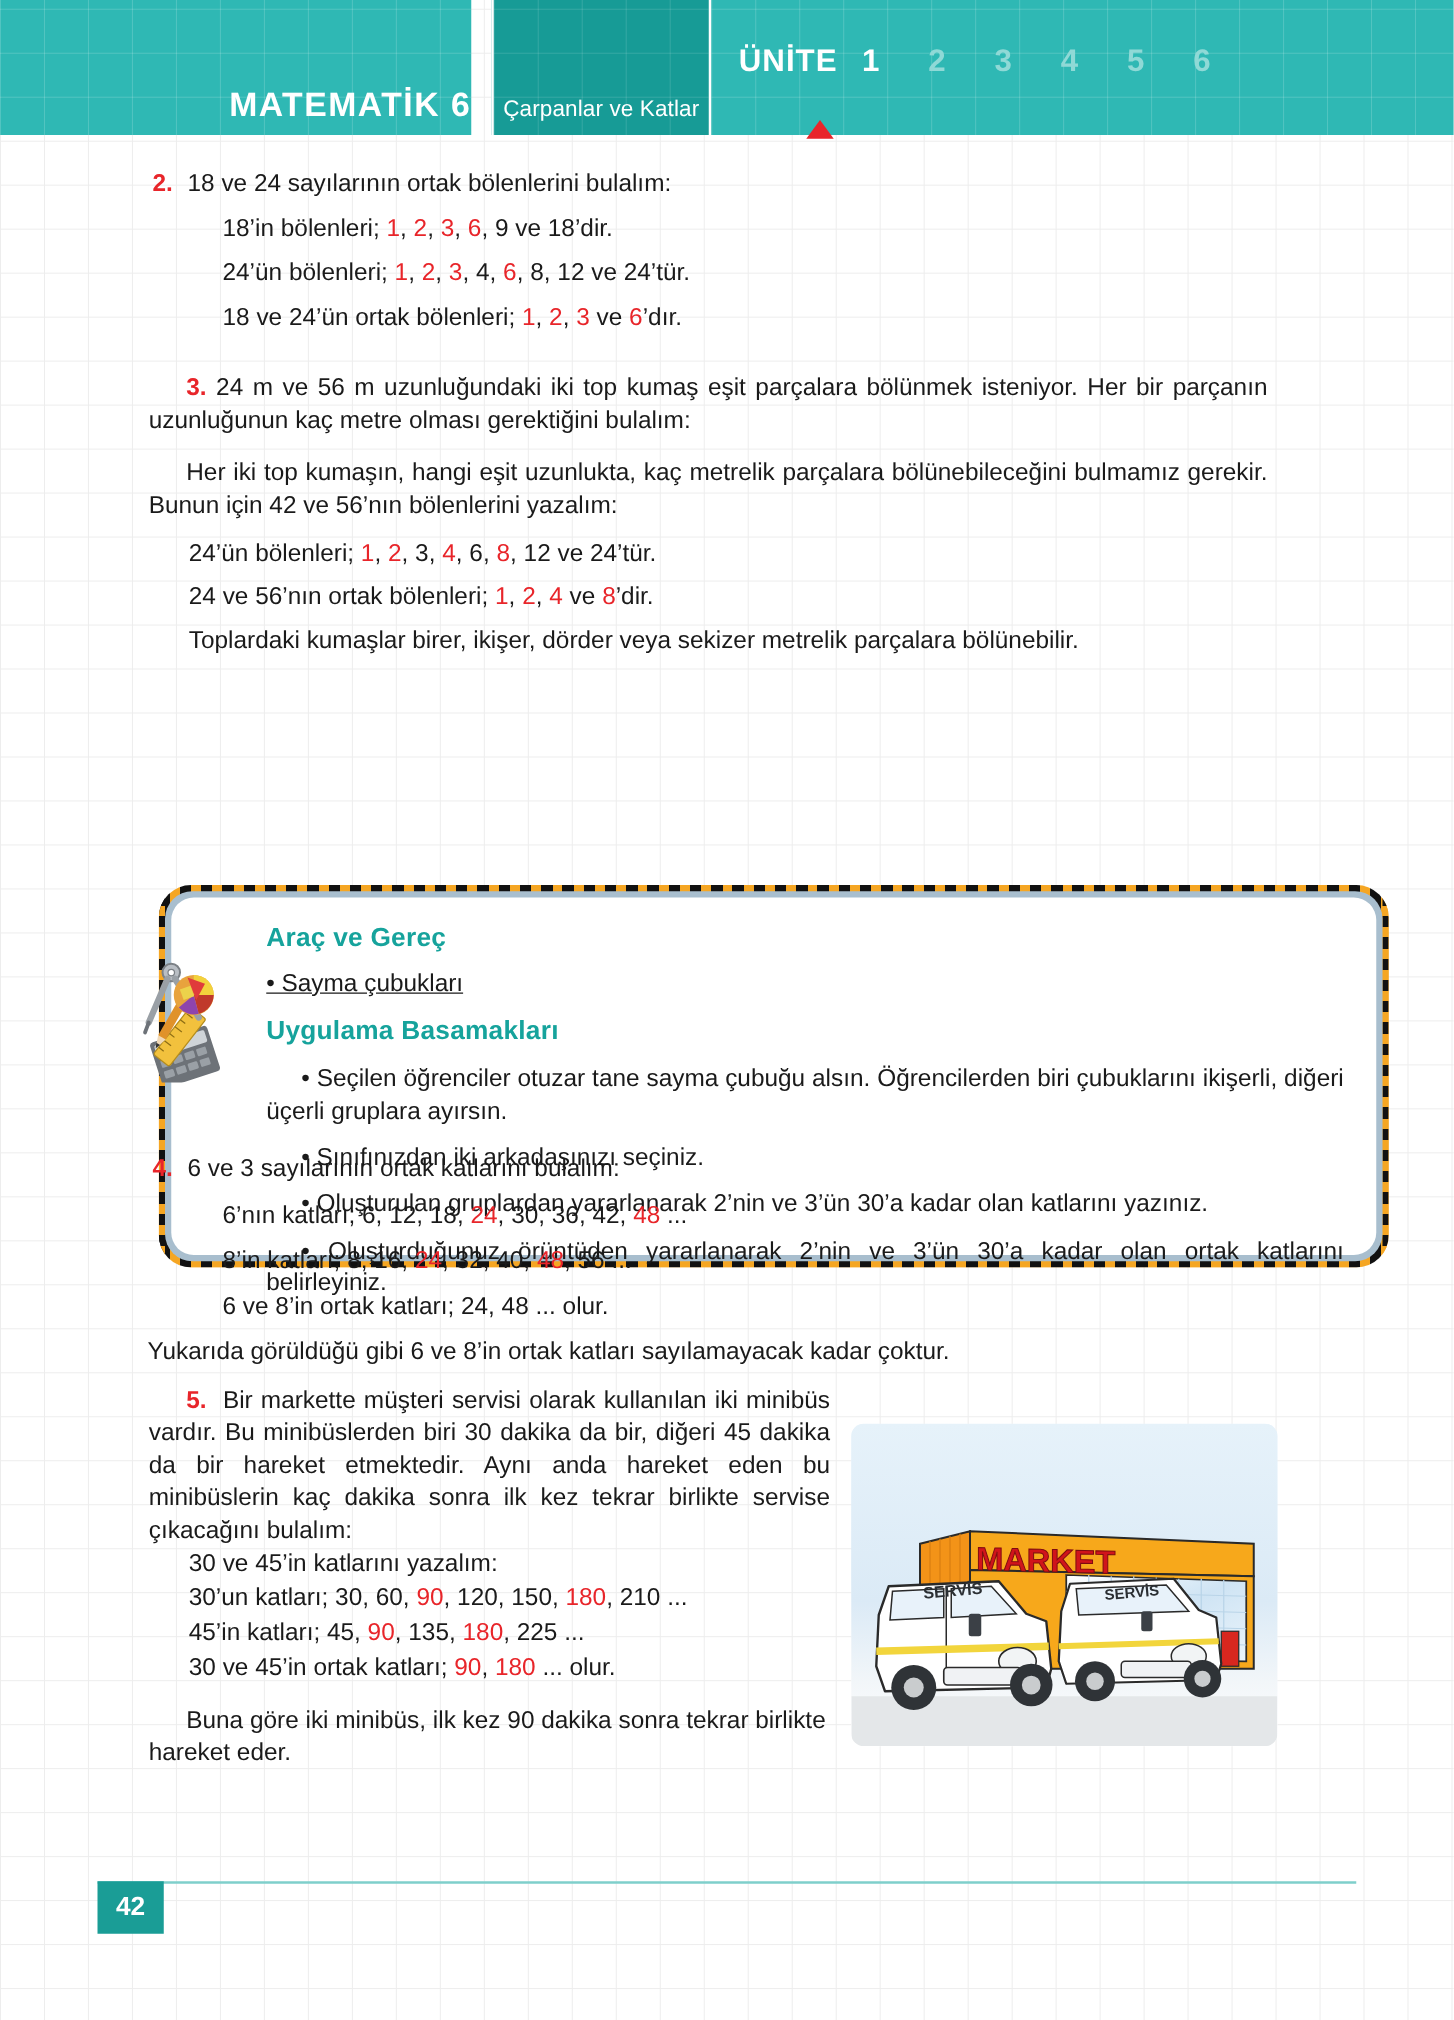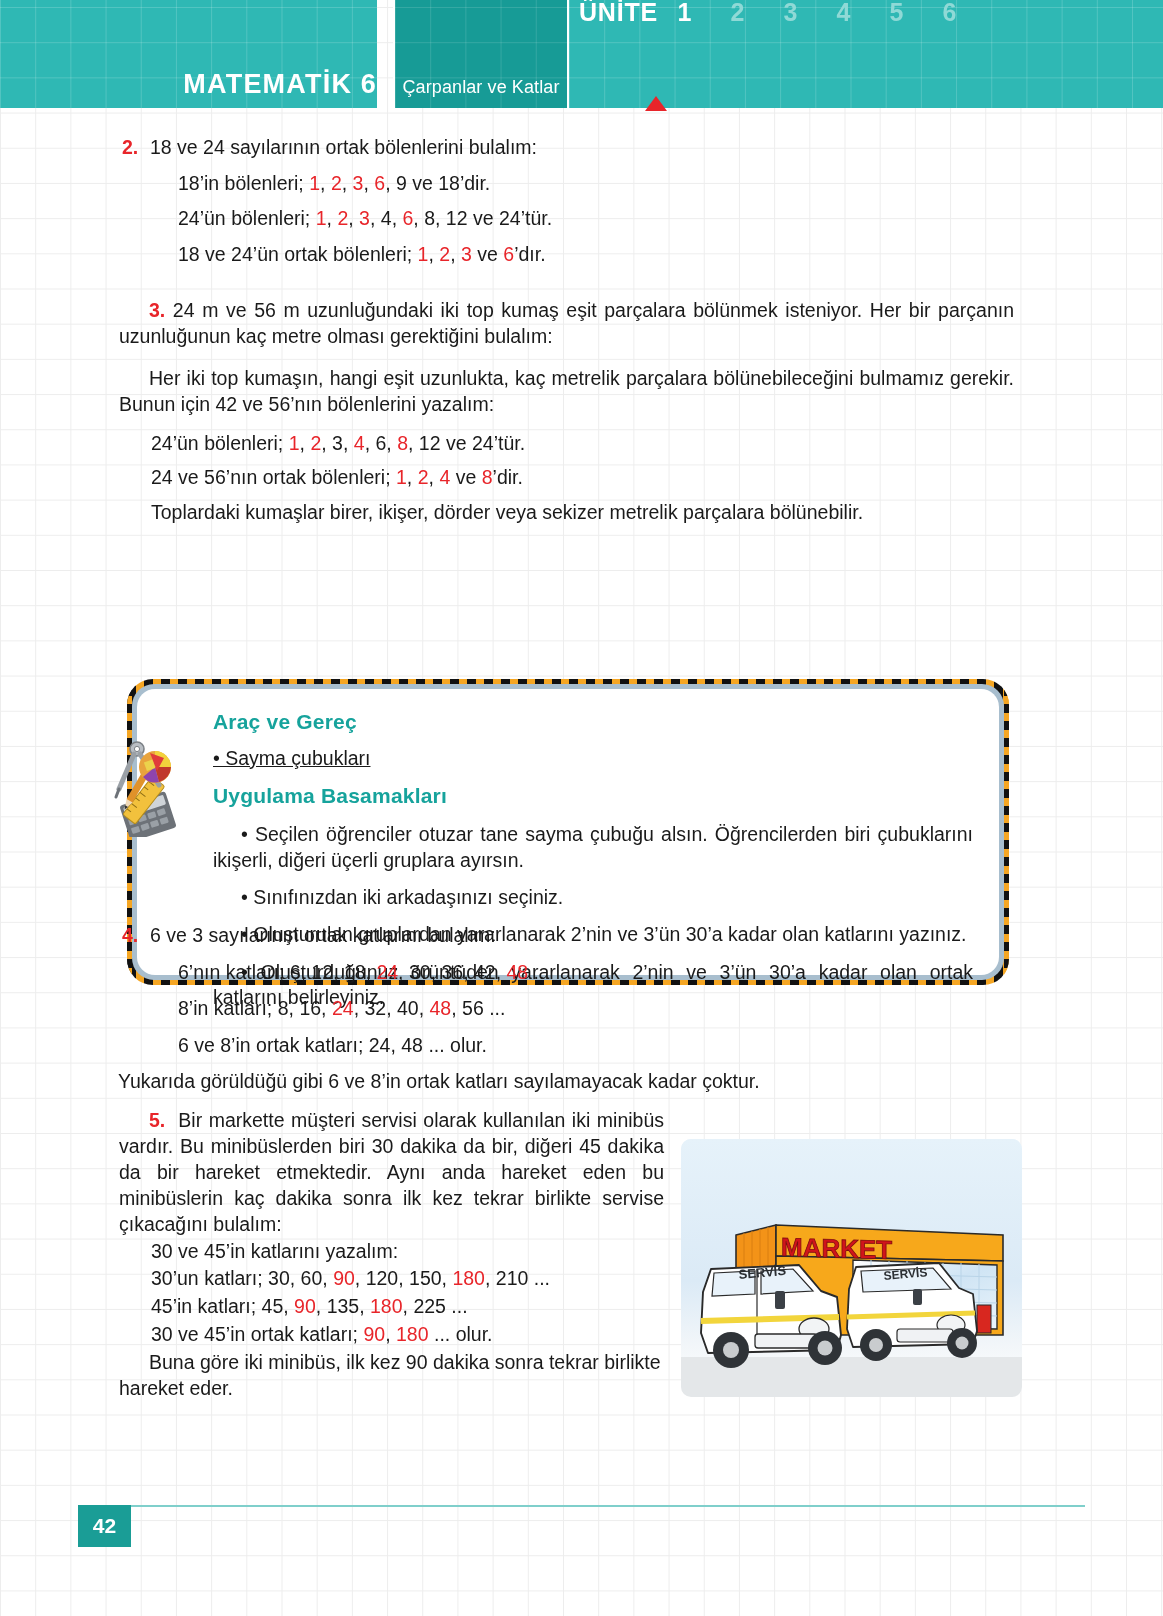--- a/index.html
+++ b/index.html
@@ -70,24 +70,24 @@
   }
   .hdr-right {
     flex: 1 1 auto;
     background: #2fb8b4;
     background-image:
       linear-gradient(to right, rgba(255,255,255,.17) 1px, transparent 1px),
       linear-gradient(to bottom, rgba(255,255,255,.17) 1px, transparent 1px);
     background-size: 35.2px 35.2px;
     background-position: 0px 7px;
     display: flex;
-    align-items: flex-start;
+    align-items: center;
     box-sizing: border-box;
     padding-bottom: 9px;
-    padding-left: 10px;
+    padding-left: 22px;
   }
   .brand {
     color: #ffffff;
     font-size: 27px;
     font-weight: bold;
     letter-spacing: 1.2px;
     line-height: 1;
   }
   .subject {
     color: #ffffff;
@@ -164,22 +164,22 @@
   }
   .item3 p { margin: 0; }
   .p-just { text-align: justify; text-align-last: left; line-height: 1.33; }
   .indent { text-indent: 30px; }
   .item3 .gap { height: 16px; }
   .item3 .sub { margin-left: 32px; margin-bottom: 15px; }
 
   
   .actbox {
     position: absolute;
-    left: 127px; top: 571px;
-    width: 882px;
+    left: 127px; top: 600px;
+    width: 984px;
     height: 306px;
   }
   .act-outer {
     position: absolute;
     inset: 0;
     border-radius: 26px;
     background: #f5a623;
     background-image: repeating-linear-gradient(
       90deg, #111 0 9px, #f5a623 9px 17px);
   }
@@ -424,21 +424,21 @@
   </div>
 
   <div class="item5">
     <p class="txt body">
       <span style="display:inline-block;width:30px;"></span><span class="num-lbl">5.</span>&nbsp;&nbsp;<span>Bir markette müşteri servisi olarak kullanılan iki minibüs vardır. Bu minibüslerden biri 30 dakika da bir, diğeri 45 dakika da bir hareket etmektedir. Aynı anda hareket eden bu minibüslerin kaç dakika sonra ilk kez tekrar birlikte servise çıkacağını bulalım:</span>
     </p>
     <div class="txt sub" id="item5-l0"><span>30 ve 45’in katlarını yazalım:</span></div>
     <div class="txt sub" id="item5-l1"><span>30’un katları; 30, 60, </span><span class="red">90</span><span>, 120, 150, </span><span class="red">180</span><span>, 210 ...</span></div>
     <div class="txt sub" id="item5-l2"><span>45’in katları; 45, </span><span class="red">90</span><span>, 135, </span><span class="red">180</span><span>, 225 ...</span></div>
     <div class="txt sub" id="item5-l3"><span>30 ve 45’in ortak katları; </span><span class="red">90</span><span>, </span><span class="red">180</span><span> ... olur.</span></div>
-    <p class="txt closing indent" style="margin-top:2px;">Buna göre iki minibüs, ilk kez 90 dakika sonra tekrar birlikte hareket eder.</p>
+    <p class="txt closing indent" style="margin-top:16px;">Buna göre iki minibüs, ilk kez 90 dakika sonra tekrar birlikte hareket eder.</p>
   </div>
 
   <div class="photo">
     <svg viewBox="0 0 341 258" width="341" height="258">
       <defs>
         <linearGradient id="sky" x1="0" y1="0" x2="0" y2="1">
           <stop offset="0%" stop-color="#e6f2fa"></stop>
           <stop offset="55%" stop-color="#dbeaf6"></stop>
           <stop offset="80%" stop-color="#f2f6f9"></stop>
           <stop offset="100%" stop-color="#ffffff"></stop>

